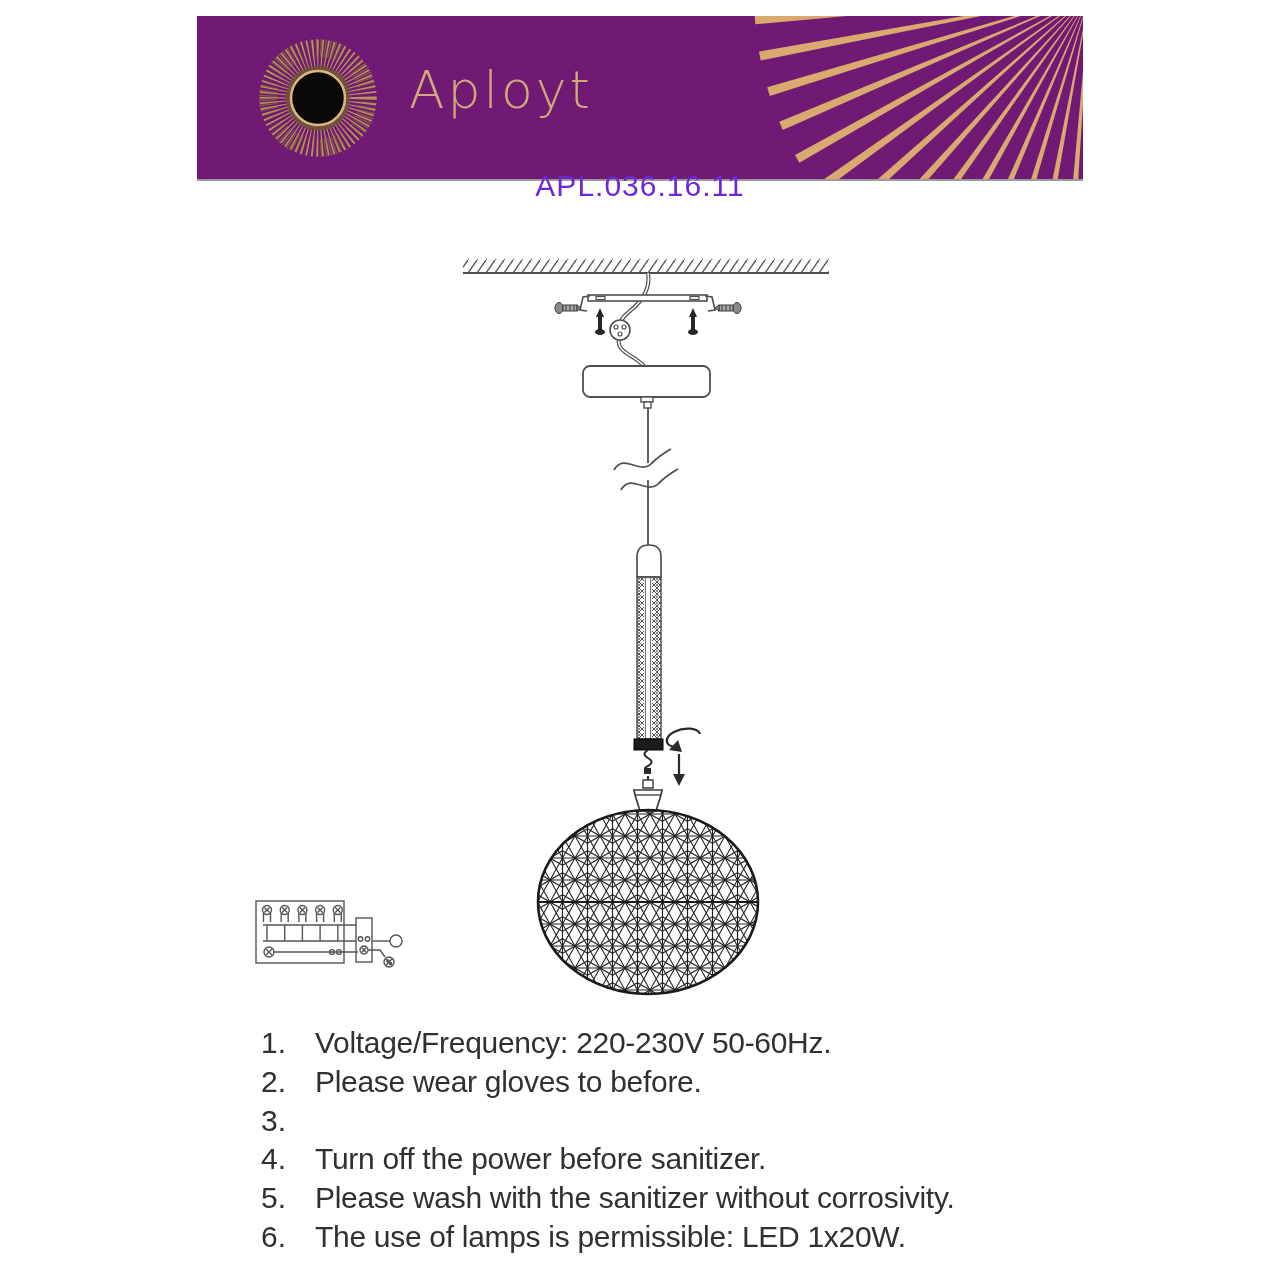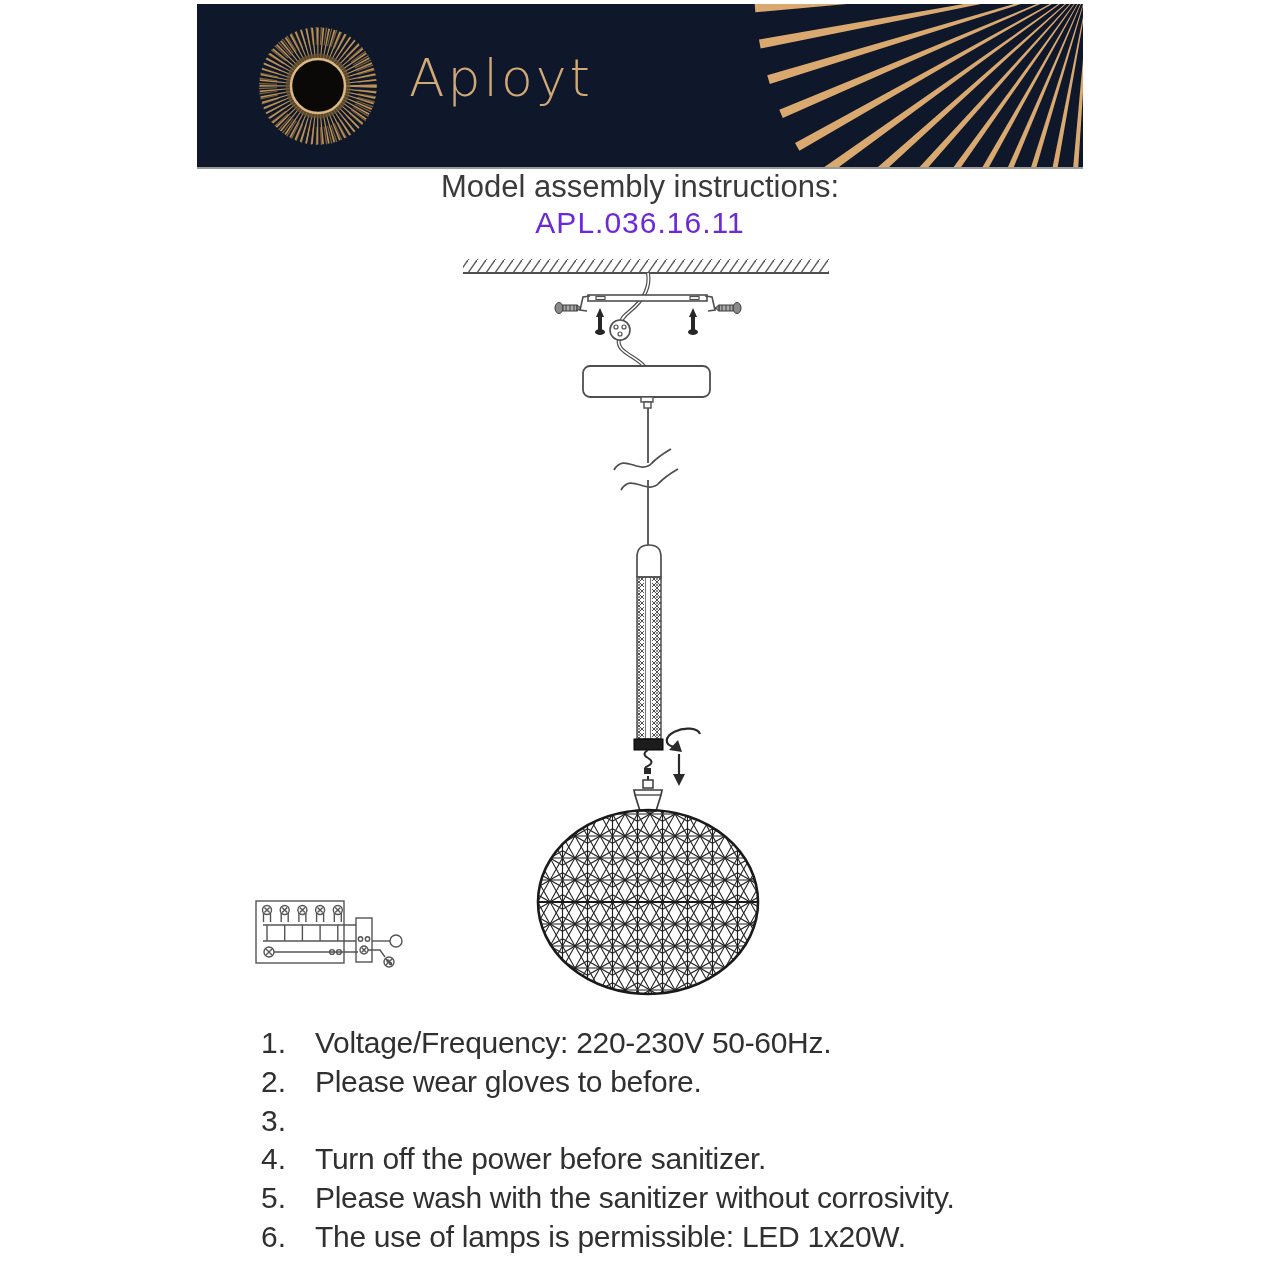--- a/index.html
+++ b/index.html
@@ -1,21 +1,21 @@
 <!DOCTYPE html>
 <html><head>
 <meta charset="utf-8">
 <style>
   html,body{margin:0;padding:0;background:#ffffff;}
   body{width:1280px;height:1280px;position:relative;overflow:hidden;
        font-family:"Liberation Sans", sans-serif;color:#2f2f2f;}
   .abs{position:absolute;}
 
   
-  .banner{left:197px;top:4px;width:886px;height:163px;background:#0f172a;
+  .banner{left:197px;top:16px;width:886px;height:163px;background:#701a75;
           overflow:hidden;border-bottom:2px solid #9a9a9a;}
   .banner svg{position:absolute;left:0;top:0;}
   .brand{position:absolute;left:212px;top:44px;font-size:52px;font-weight:200;
          letter-spacing:3px;color:#d0a977;font-family:"DejaVu Sans", sans-serif;}
 
   
   .titleblock{left:240px;top:168px;width:800px;text-align:center;}
   .title-line1{font-size:31px;color:#3a3a3a;line-height:37px;}
   .title-line2{font-size:30px;color:#6d28d9;line-height:36px;letter-spacing:1px;}
 
@@ -42,21 +42,20 @@
 
     <g>
       <circle cx="893" cy="-22" r="168" fill="none" stroke="#d9a96f" stroke-width="336" stroke-dasharray="4.5 13.8"></circle>
       <circle cx="893" cy="-22" r="336" fill="none" stroke="#0b0908" stroke-width="2" opacity="0"></circle>
     </g>
   </svg>
   <span class="brand">Aployt</span>
 </div>
 
 <div class="abs titleblock">
-  <div class="title-line1">Model assembly instructions:</div>
   <div class="title-line2">APL.036.16.11</div>
 </div>
 
 <svg class="abs" style="left:420px;top:252px;" width="460" height="770" viewBox="420 252 460 770">
   <defs>
     <pattern id="hatch" width="9" height="13" patternUnits="userSpaceOnUse">
       <path d="M0,13 L9,0" stroke="#5a5a5a" stroke-width="1.4" fill="none"></path>
     </pattern>
     <pattern id="knurl" width="6" height="6" patternUnits="userSpaceOnUse">
       <path d="M0,3 L3,0 L6,3 L3,6 Z" stroke="#3d3d3d" stroke-width="0.9" fill="none"></path>

